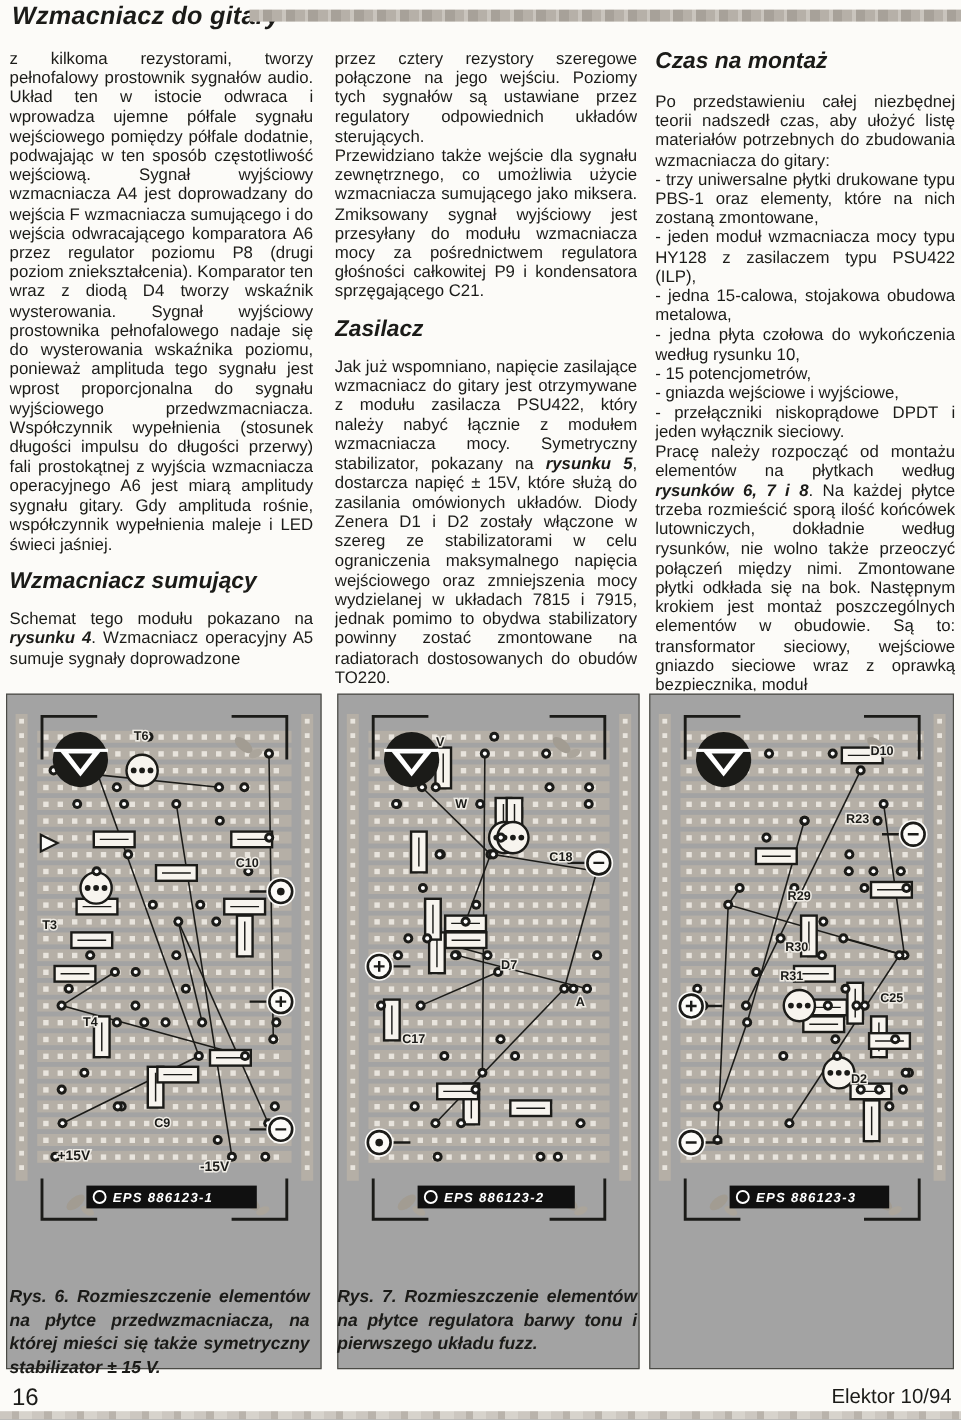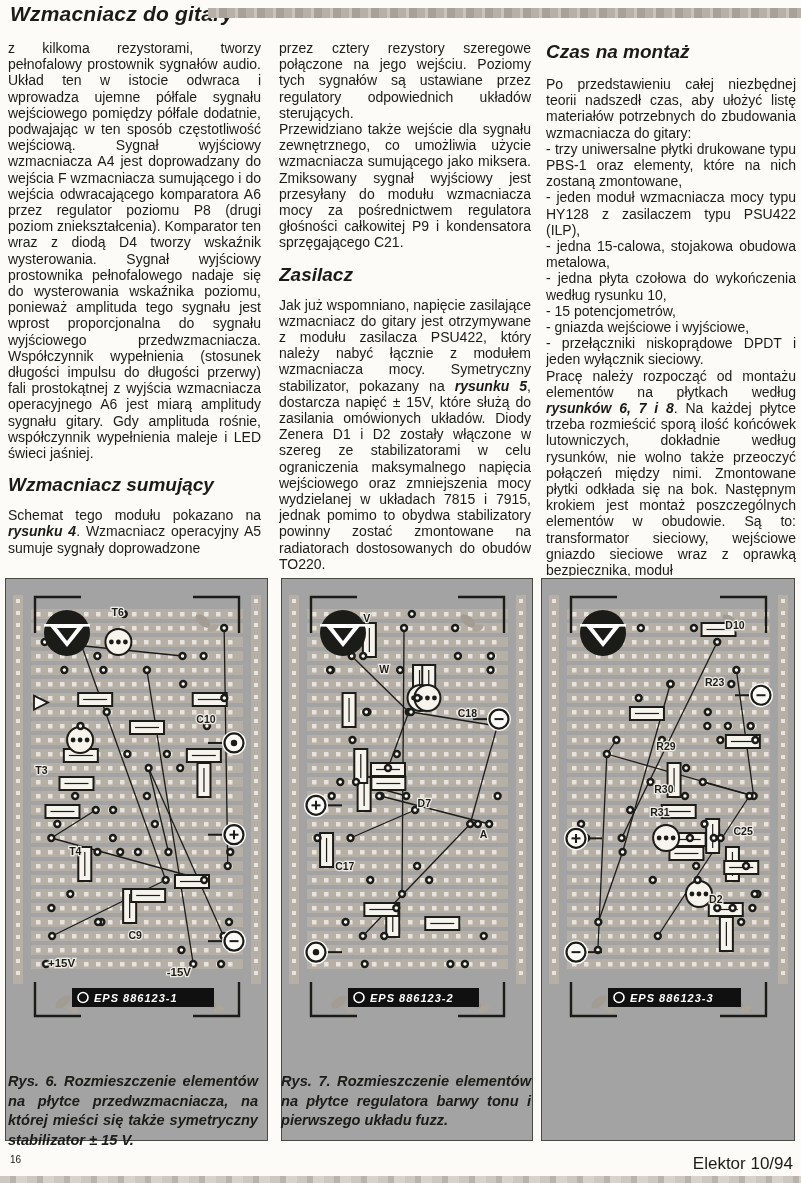--- a/index.html
+++ b/index.html
@@ -13,21 +13,21 @@
        height:536px;overflow:hidden;}
   .col p{margin:0;}
   .h2{font-style:italic;font-weight:bold;font-size:19px;line-height:1.05;
       text-align:left;margin:14px 0 12px 0;}
   .h2.first{margin:2px 0 14px 0;}
   .bi{font-weight:bold;font-style:italic;}
   .panel{position:absolute;top:578px;height:563px;background:#a3a3a3;
          border:1.4px solid #4a4a45;box-sizing:border-box;text-align:center;}
   .cap{position:absolute;top:1072px;font-style:italic;font-weight:bold;
        font-size:14.6px;line-height:19.6px;text-align:justify;}
-  .pageno{position:absolute;left:10px;top:1154px;font-size:10px;}
+  .pageno{position:absolute;left:10px;top:1154px;font-size:20px;}
   .journal{position:absolute;right:8px;top:1154px;font-size:17px;}
   .fbar{position:absolute;left:0;top:1176px;width:801px;height:7px;
         background:repeating-linear-gradient(90deg,#ccc7c0 0 10px,#b9b3ab 10px 16px,#d7d3cc 16px 27px);}
 </style>
 </head>
 <body>
 
 <div class="page">
 
   <div class="title">Wzmacniacz do gitary</div>

